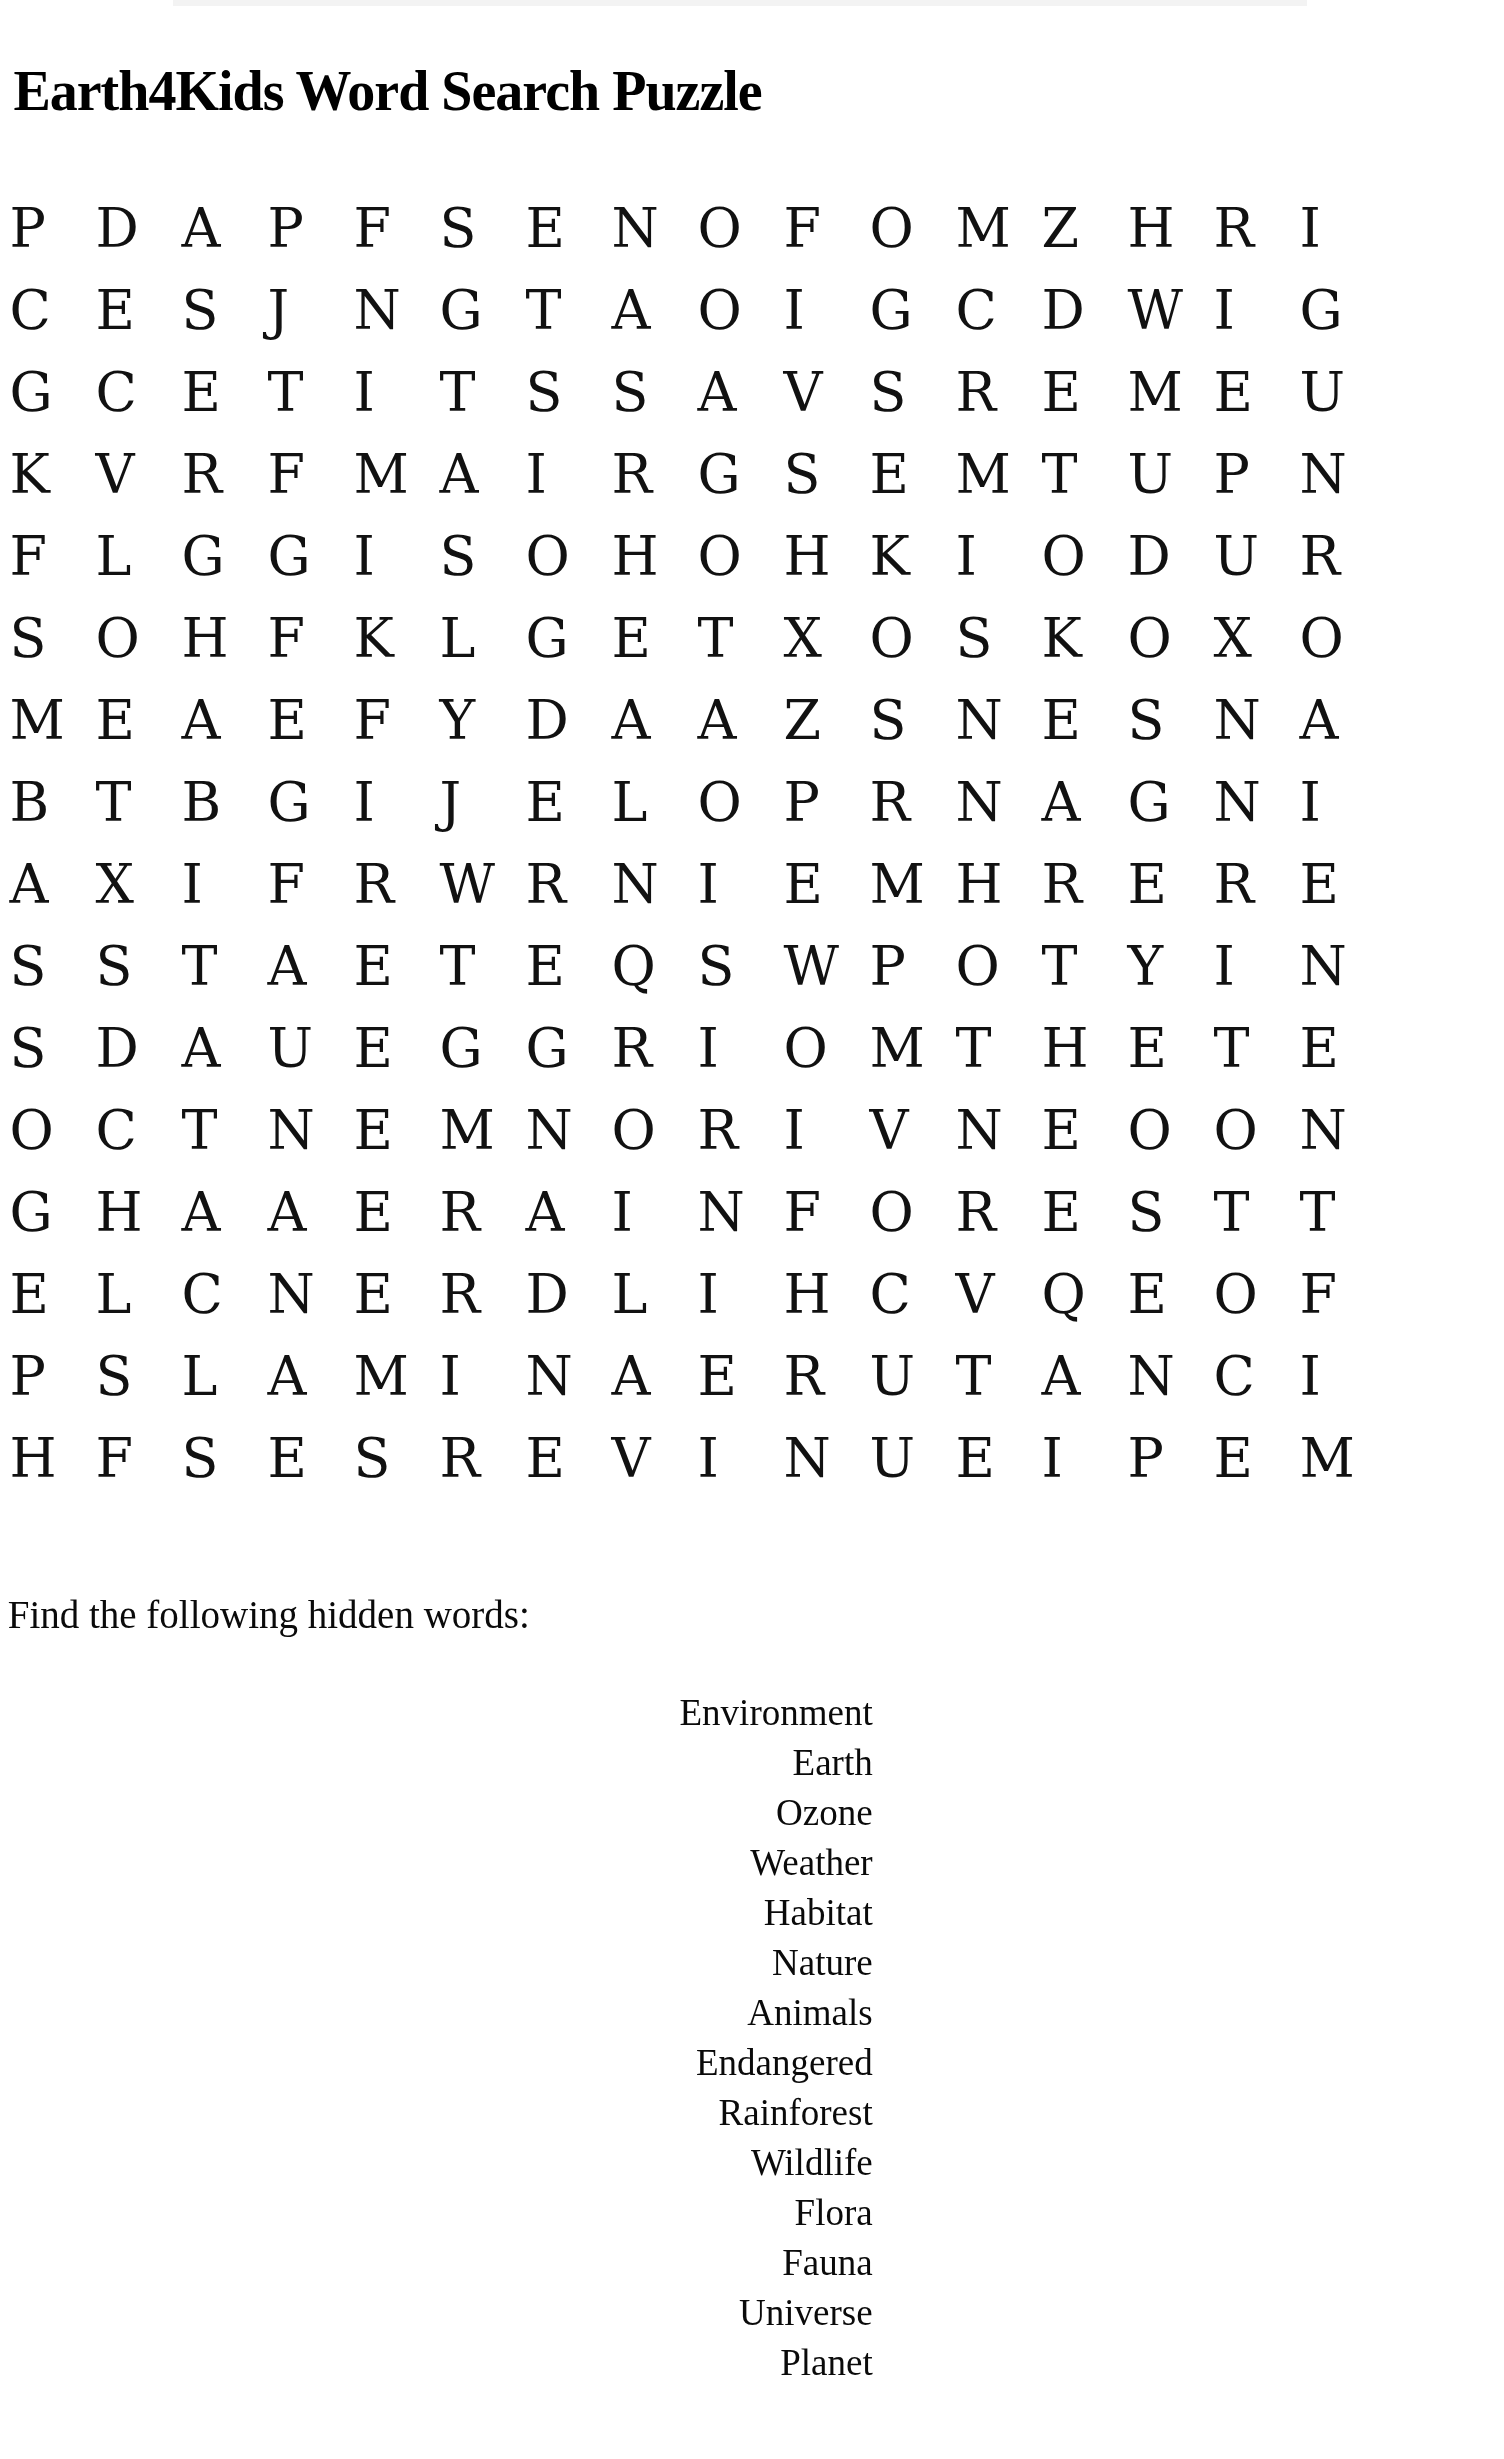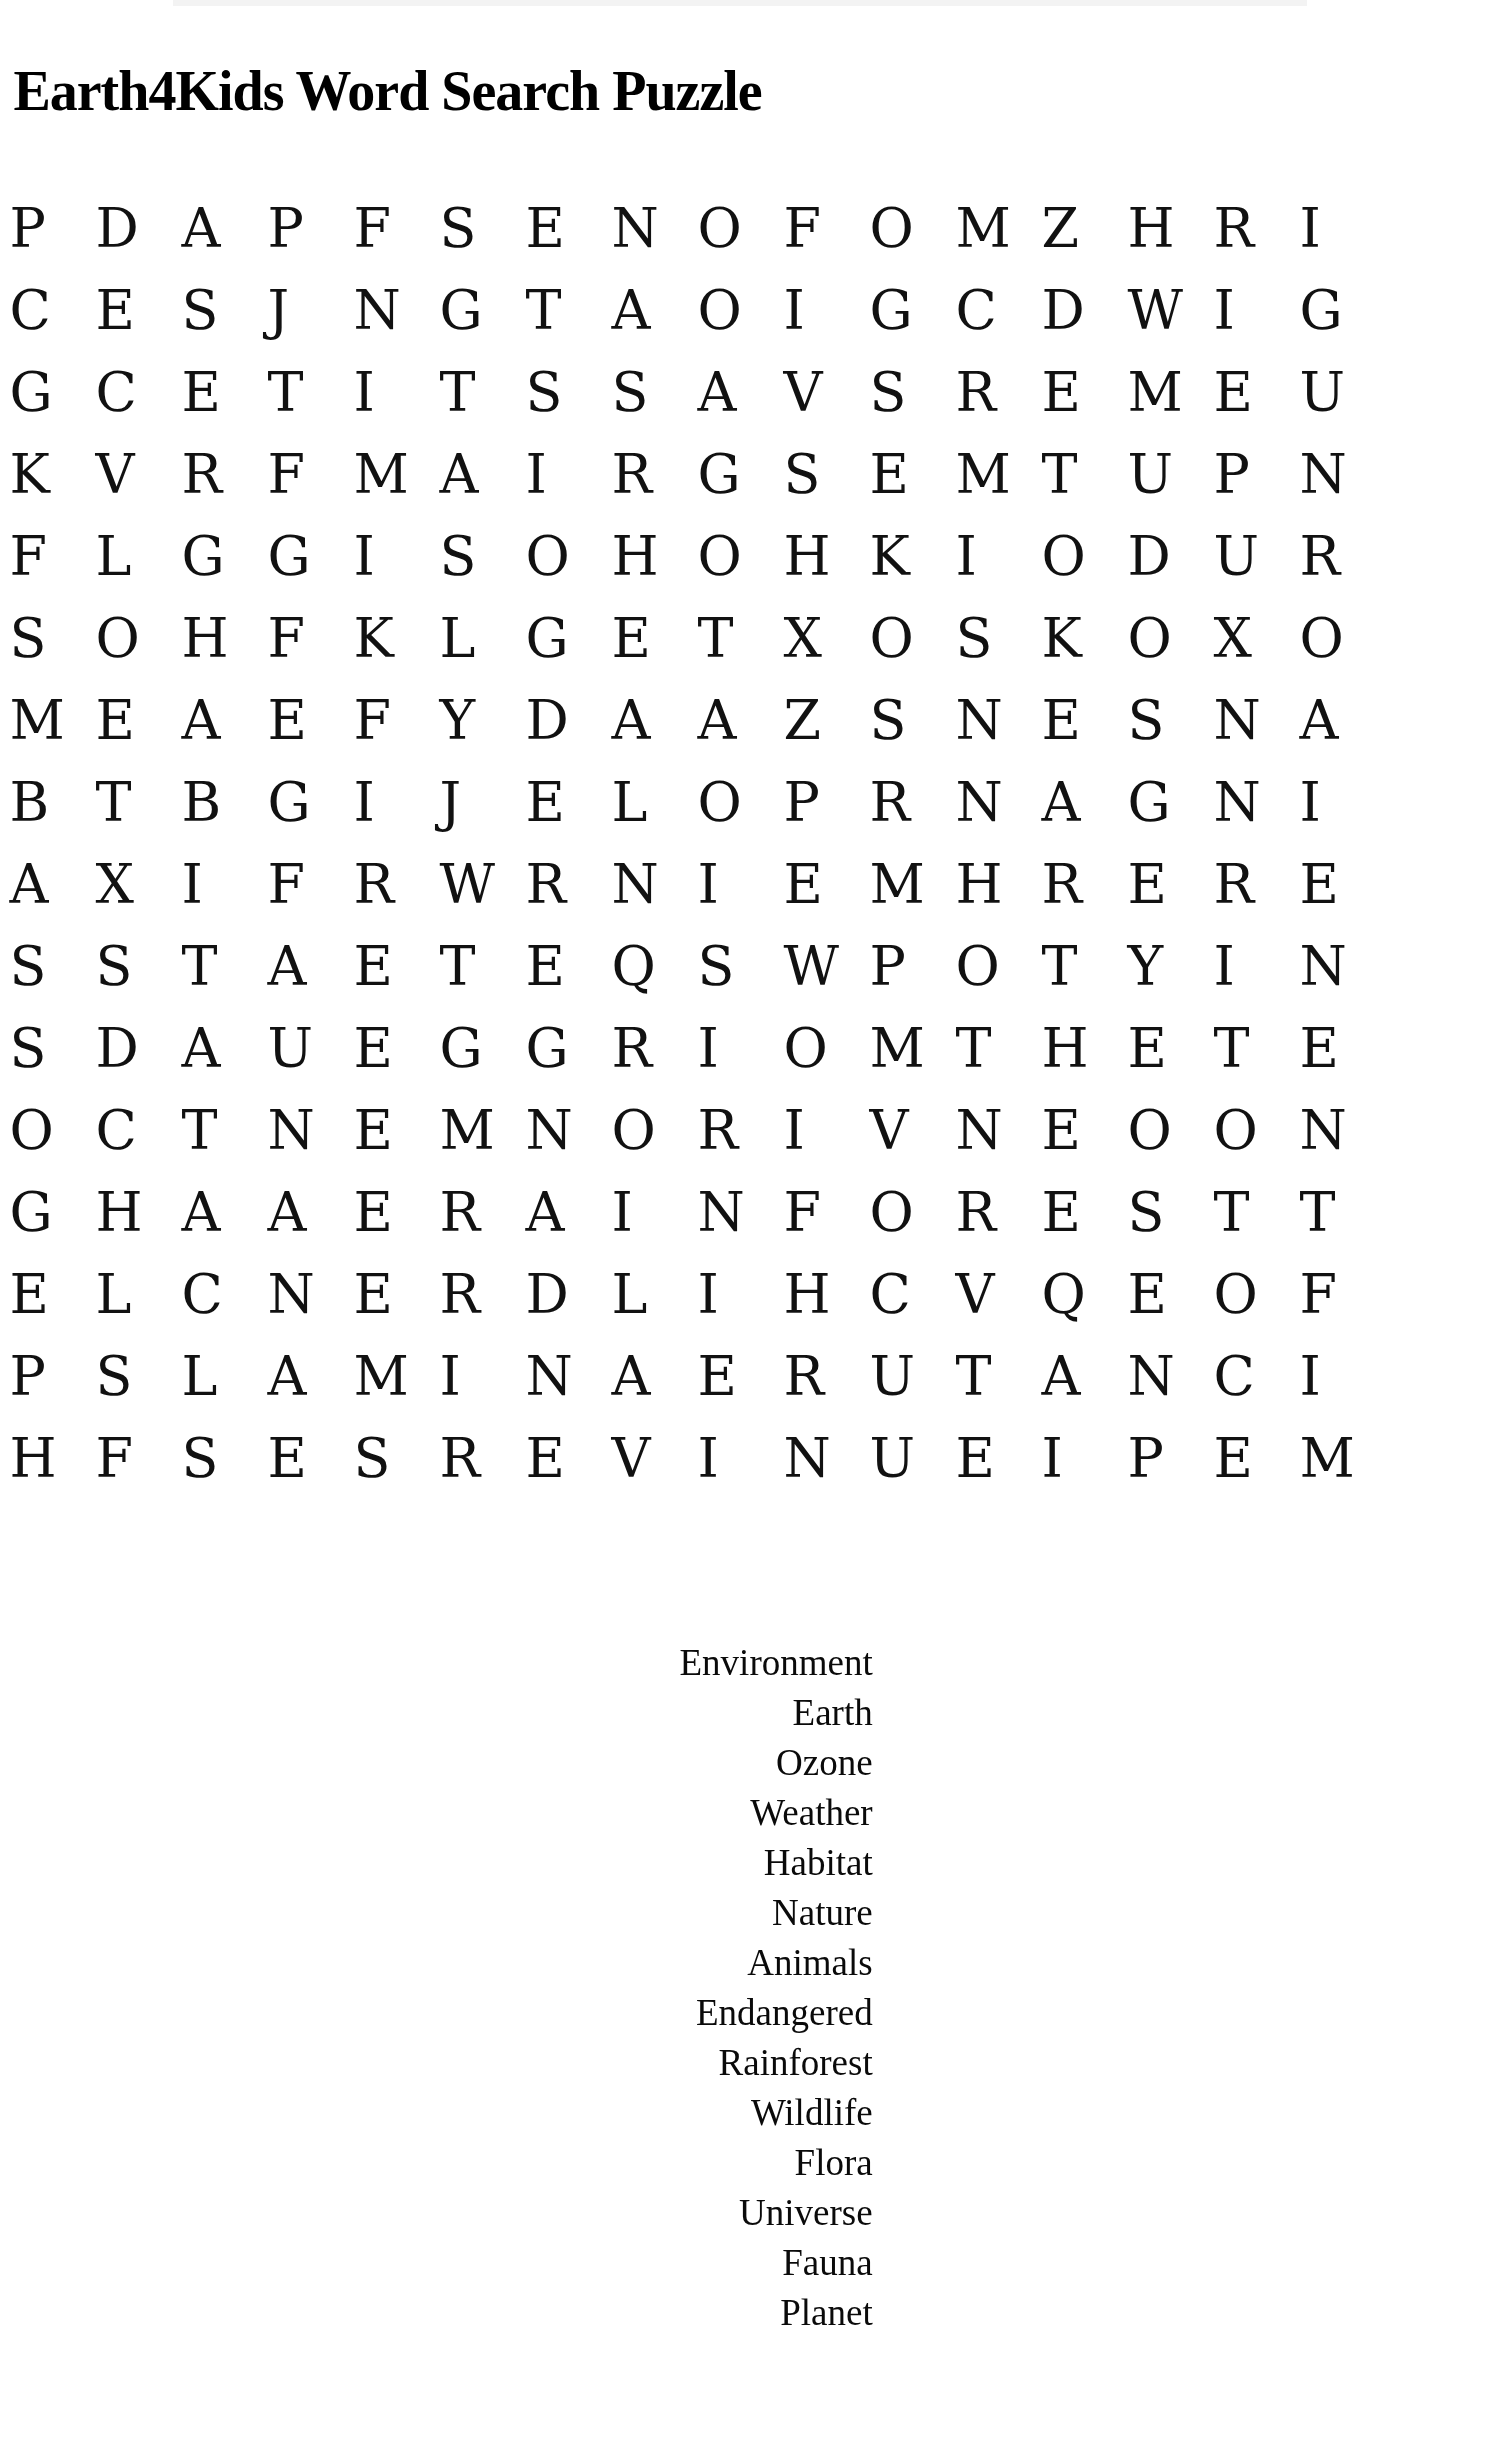--- a/index.html
+++ b/index.html
@@ -389,30 +389,31 @@
       <span class="grid-cell">U</span>
       <span class="grid-cell">E</span>
       <span class="grid-cell">I</span>
       <span class="grid-cell">P</span>
       <span class="grid-cell">E</span>
       <span class="grid-cell">M</span>
     </div>
   </div>
 
 <div id="wordlist-block">
+  <div id="wordlist-prompt">Find the following hidden words:</div>
   <ul id="wordlist-items">
       <li>Environment</li>
       <li>Earth</li>
       <li>Ozone</li>
       <li>Weather</li>
       <li>Habitat</li>
       <li>Nature</li>
       <li>Animals</li>
       <li>Endangered</li>
       <li>Rainforest</li>
       <li>Wildlife</li>
       <li>Flora</li>
+      <li>Fauna</li>
       <li>Universe</li>
-      <li>Fauna</li>
       <li>Planet</li>
     </ul>
 </div>
 
 
 </body></html>

